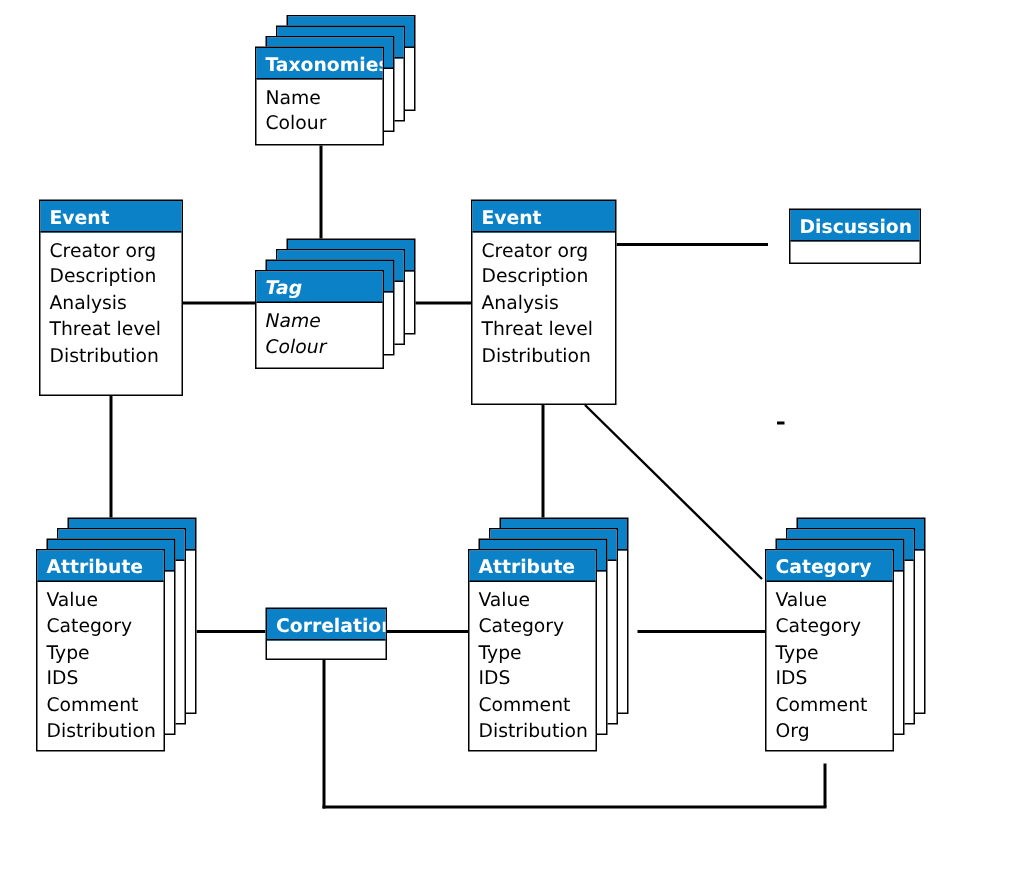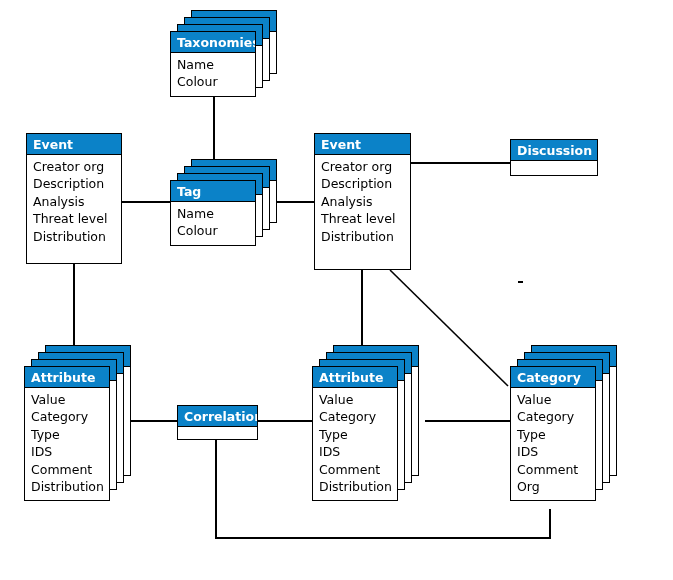--- a/index.html
+++ b/index.html
@@ -150,21 +150,21 @@
       <div class="fields">
         <div class="fld">Creator org</div>
         <div class="fld">Description</div>
         <div class="fld">Analysis</div>
         <div class="fld">Threat level</div>
         <div class="fld">Distribution</div>
       </div>
     </div>
   </div>
 
-  <div class="entity" style="left:170px; top:159px; width:107px; height:85px;">
+  <div class="entity" style="left:170px; top:159px; width:107px; height:85px;font-style:italic;">
     <div class="sheet" style="left:21px; top:0px; width:86px; height:64px;">
         <div class="sheettop"></div>
       </div>
     <div class="sheet" style="left:14px; top:7px; width:86px; height:64px;">
         <div class="sheettop"></div>
       </div>
     <div class="sheet" style="left:7px; top:14px; width:86px; height:64px;">
         <div class="sheettop"></div>
       </div>
     <div class="card" style="left:0px; top:21px; width:86px;">
@@ -183,21 +183,21 @@
         <div class="fld">Creator org</div>
         <div class="fld">Description</div>
         <div class="fld">Analysis</div>
         <div class="fld">Threat level</div>
         <div class="fld">Distribution</div>
       </div>
     </div>
   </div>
 
   <div class="entity" style="left:510px; top:139px; width:88px; height:37px;">
-    <div class="card" style="left:0px; top:0px; width:88px; height:37px;">
+    <div class="card" style="left:16px; top:0px; width:88px; height:37px;">
       <div class="hdr">Discussion</div>
       <div class="emptybody" style="height:14px;"></div>
     </div>
   </div>
 
   <div class="entity" style="left:24px; top:345px; width:128px; height:152px;">
     <div class="sheet" style="left:21px; top:0px; width:86px; height:131px;">
         <div class="sheettop"></div>
       </div>
     <div class="sheet" style="left:14px; top:7px; width:86px; height:131px;">

